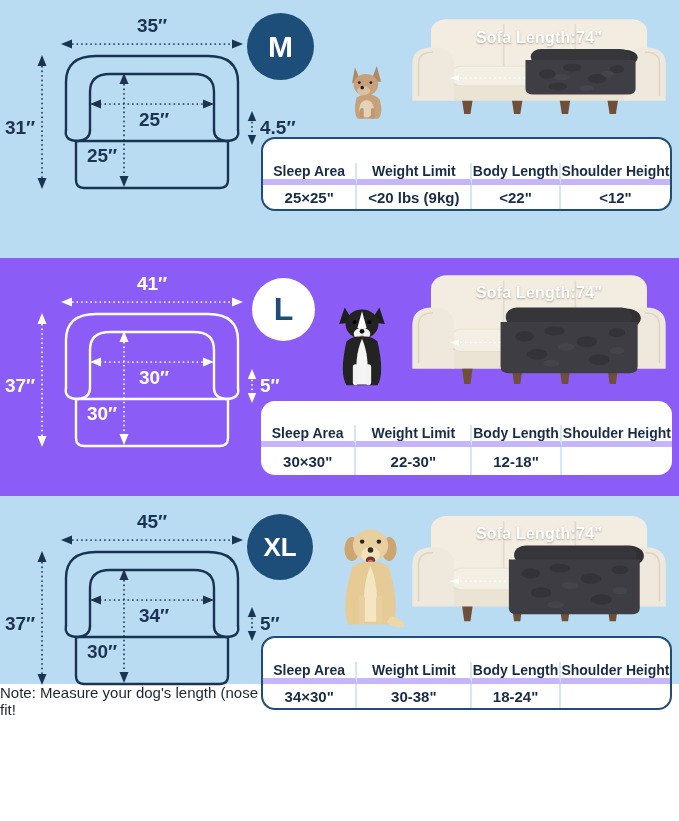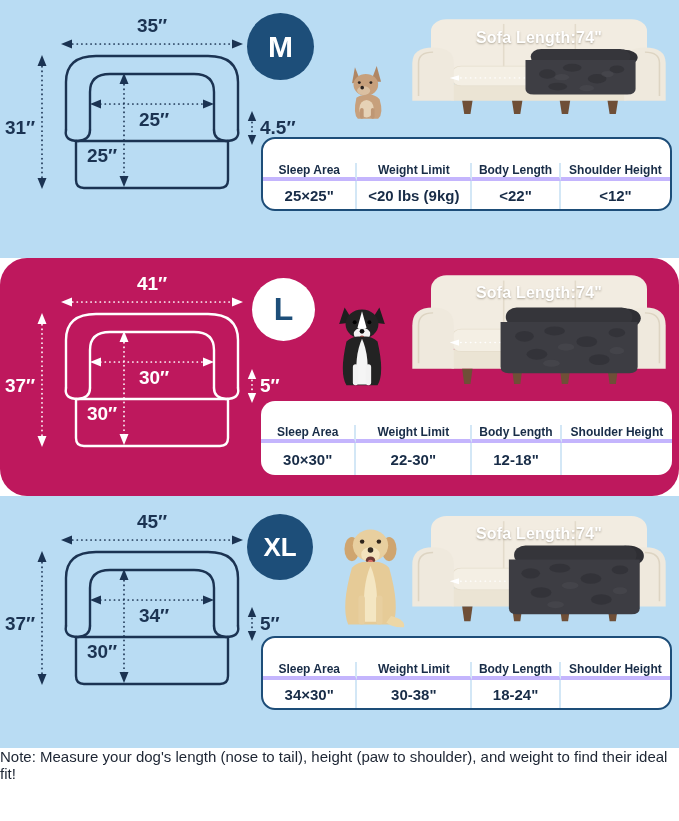--- a/index.html
+++ b/index.html
@@ -12,24 +12,24 @@
   .header { height:85px; text-align:center; }
   .title {
     padding-top:5px; font-size:40px; font-weight:700; letter-spacing:0.5px;
     color:#2e4e7e;
   }
   .subtitle { margin-top:5px; font-size:17px; font-weight:500; color:#243850; }
 
   
   .section { position:relative; width:679px; }
   .sec-light { background:#b9dcf3; }
-  .sec-dark  { background:#be185d;border-radius:27px; }
+  .sec-dark  { background:#8b5cf6; }
   .sec-m  { height:258px; }
   .sec-l  { height:238px; }
-  .sec-xl { height:252px; }
+  .sec-xl { height:188px; }
 
   
   .bedsvg { position:absolute; left:2px; top:12px; width:300px; height:185px; }
   .bed-light { color:#1b3352; }
   .bed-dark  { color:#ffffff; }
   .bedsvg text { font-family:"Liberation Sans",sans-serif; font-weight:600;
                  font-size:19px; fill:currentColor; }
 
   
   .badge {
@@ -67,21 +67,21 @@
     display:grid; grid-template-columns:23.2% 28.2% 21.8% 26.8%;
     grid-template-rows:1fr 1fr; box-sizing:border-box;
   }
   .table-m  { top:137px; border:2.5px solid #1d4d78; }
   .table-l  { top:143px; }
   .table-xl { top:140px; border:2.5px solid #1d4d78; }
   .cell {
     display:flex; align-items:center; justify-content:center;
     color:#182c47; box-sizing:border-box;
   }
-  .cell.hdr { font-size:12px; font-weight:600; border-bottom:4px solid #c4b5fd;margin-top:24px; }
+  .cell.hdr { font-size:14px; font-weight:600; border-bottom:6px solid #c4b5fd;margin-top:24px; }
   .cell.val { font-size:15px;  font-weight:600; }
   .cell:not(:nth-child(4n)) { border-right:2px solid #d3e7f6; }
 
   
   .footer { height:33px; background:#ffffff; display:flex; align-items:center;
             justify-content:center; }
   .note { font-size:15px; font-weight:500; color:#1d2533; }
 
   .defs { position:absolute; width:0; height:0; overflow:hidden; }
 </style>

